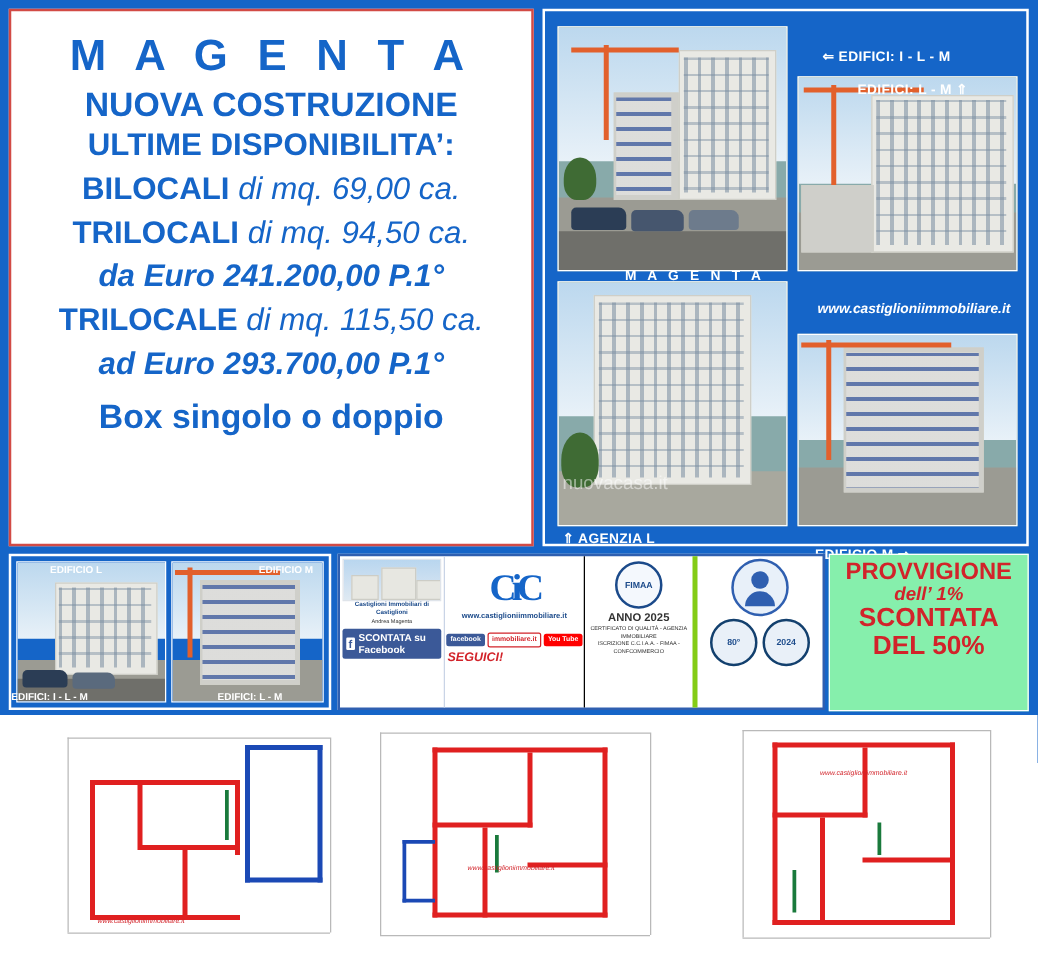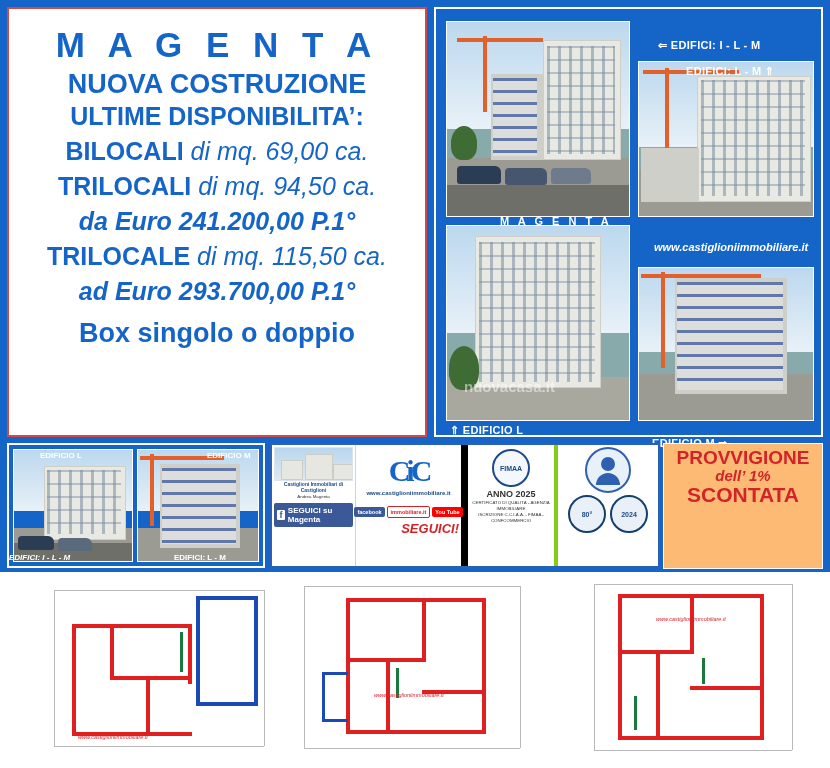--- a/index.html
+++ b/index.html
@@ -32,22 +32,22 @@
   .row.indent{font-weight:bold;font-style:italic;}
   .boxline{color:#1565c8;font-weight:bold;font-size:27px;text-align:center;margin-top:12px;}
 
   
   .watermark{
     position:absolute;left:175px;top:355px;width:430px;height:60px;
     color:rgba(255,255,255,0.55);font-size:44px;font-weight:bold;letter-spacing:2px;
     pointer-events:none;z-index:50;
   }
   .watermark2{
-    position:absolute;left:464px;top:378px;
-    color:rgba(255,255,255,0.5);font-size:15px;z-index:50;font-weight:bold;
+    position:absolute;left:450px;top:378px;
+    color:rgba(255,255,255,0.5);font-size:15px;z-index:50;
   }
 
   
   .photo-grid{
     position:absolute;left:434px;top:7px;width:389px;height:430px;
     background:#1565c8;border:2px solid #ffffff;box-sizing:border-box;
   }
   .ph{position:absolute;overflow:hidden;background:#8aa;border:1px solid #fff;box-sizing:border-box;}
   .ph-1{left:10px;top:12px;width:184px;height:196px;}
   .ph-2{left:202px;top:52px;width:176px;height:156px;}
@@ -85,32 +85,32 @@
   .bl-panel{
     position:absolute;left:7px;top:443px;width:258px;height:125px;
     border:2px solid #ffffff;box-sizing:border-box;background:#1565c8;
   }
   .blph{position:absolute;overflow:hidden;border:1px solid #fff;box-sizing:border-box;}
   .blph-a{left:4px;top:4px;width:120px;height:113px;}
   .blph-b{left:128px;top:4px;width:122px;height:113px;}
   .bl-cap{position:absolute;color:#fff;font-weight:bold;font-size:8px;white-space:nowrap;}
   .blc-1{left:40px;top:451px;}
   .blc-2{left:172px;top:451px;padding-left:35px;}
-  .blc-3{left:9px;top:553px;font-style:italic;}
+  .blc-3{left:9px;top:553px;}
   .blc-4{left:140px;top:553px;padding-left:34px;}
 
   
   .logo-panel{
     position:absolute;left:270px;top:443px;width:390px;height:125px;
     background:#ffffff;border:2px solid #2f5fb0;box-sizing:border-box;
     display:flex;
   }
   .lp-col{position:relative;height:100%;box-sizing:border-box;}
   .lp-c1{width:84px;border-right:1px solid #c9d4e6;padding:2px;}
-  .lp-c2{width:112px;border-right:7px solid #000000;padding:2px;}
+  .lp-c2{width:112px;border-right:1px solid #000000;padding:2px;}
   .lp-c3{width:90px;border-right:4px solid #84cc16;padding:2px;}
   .lp-c4{width:100px;padding:2px;}
 
   .mini-photo{width:100%;height:34px;background:linear-gradient(#b9d6ef,#dfe9f2);position:relative;overflow:hidden;border:1px solid #dfe4ea;box-sizing:border-box;}
   .mini-photo .b{position:absolute;bottom:0;background:#e7e7e1;border:1px solid #cdcdc6;}
   .cert-txt{font-size:4.4px;line-height:1.25;color:#333;text-align:center;padding:1px 1px 0;}
   .cert-head{font-size:5px;font-weight:bold;color:#1b4a8a;text-align:center;}
   .fb-bar{
     margin-top:3px;background:#3b5998;color:#fff;font-size:8px;font-weight:bold;
     display:flex;align-items:center;gap:3px;padding:3px 3px;border-radius:2px;
@@ -118,37 +118,37 @@
   .fb-f{background:#fff;color:#3b5998;font-weight:bold;width:10px;height:10px;
     display:flex;align-items:center;justify-content:center;font-size:9px;border-radius:1px;}
   .cic-logo{display:flex;flex-direction:column;align-items:center;justify-content:center;height:56px;}
   .cic-mark{font-size:30px;font-weight:bold;color:#1565c8;letter-spacing:-4px;font-family:"Liberation Serif", serif;}
   .cic-sub{font-size:6px;color:#1b4a8a;font-weight:bold;margin-top:2px;}
   .social-row{display:flex;gap:2px;margin-top:3px;align-items:center;justify-content:center;}
   .soc{font-size:5.5px;color:#fff;padding:2px 3px;border-radius:2px;font-weight:bold;white-space:nowrap;}
   .soc-fb{background:#3b5998;}
   .soc-im{background:#ffffff;color:#d2232a;border:1px solid #d2232a;}
   .soc-yt{background:#ff0000;}
-  .seguici{color:#d2232a;font-size:13px;font-weight:bold;text-align:right;margin-top:3px;font-style:italic;}
+  .seguici{color:#d2232a;font-size:10px;font-weight:bold;text-align:left;margin-top:3px;font-style:italic;}
   .anno{font-size:9px;font-weight:bold;color:#333;text-align:center;margin-top:2px;}
   .seal{width:34px;height:34px;border-radius:50%;border:2px solid #1b4a8a;display:flex;
     align-items:center;justify-content:center;font-size:7px;font-weight:bold;color:#1b4a8a;
     background:#f4f8fd;margin:2px auto;}
   .seal-dark{border-color:#13406e;background:#e9f0f8;}
   .badge-person{width:42px;height:42px;border-radius:50%;background:#e8f0f9;border:2px solid #2f5fb0;
     margin:0 auto;position:relative;}
   .badge-person::before{content:"";position:absolute;left:50%;top:8px;transform:translateX(-50%);
     width:14px;height:14px;border-radius:50%;background:#2f5fb0;}
   .badge-person::after{content:"";position:absolute;left:50%;top:24px;transform:translateX(-50%);
     width:24px;height:12px;border-radius:12px 12px 0 0;background:#2f5fb0;}
 
   
   .promo{
     position:absolute;left:663px;top:443px;width:160px;height:126px;
-    background:#fdba74;box-sizing:border-box;padding:4px 2px;text-align:center;
+    background:#86efac;box-sizing:border-box;padding:4px 2px;text-align:center;
     border:1px solid #fff;
   }
   .promo .l1{color:#d2232a;font-weight:bold;font-size:19px;line-height:1.05;}
   .promo .l2{color:#d2232a;font-weight:bold;font-size:15px;font-style:italic;line-height:1.1;}
   .promo .l3{color:#d2232a;font-weight:bold;font-size:21px;line-height:1.05;}
   .promo .l4{color:#d2232a;font-weight:bold;font-size:21px;line-height:1.05;}
 
   
   .plans{position:absolute;left:0;top:572px;width:830px;height:196px;background:#ffffff;}
   .plan{position:absolute;top:4px;height:188px;background:#ffffff;overflow:hidden;}
@@ -232,21 +232,21 @@
       <div class="sky"></div>
       <div class="ground"></div>
       <div class="bld bldg-dark" style="left:36px;top:10px;width:110px;height:114px;"></div>
       <div class="scaff" style="left:38px;top:14px;width:106px;height:108px;"></div>
       <div class="crane crane-v" style="left:22px;top:4px;height:96px;"></div>
       <div class="crane crane-h" style="left:2px;top:6px;width:120px;"></div>
     </div>
 
     <div class="label-badge lb-1">⇐ EDIFICI: I - L - M</div>
     <div class="label-badge lb-2">EDIFICI: L - M ⇑</div>
-    <div class="label-badge lb-3">⇑ EDIFICIO L</div>
+    <div class="label-badge lb-3">⇑ AGENZIA L</div>
     <div class="label-badge lb-4">EDIFICIO M ⇒</div>
     <div class="magenta-cap">M A G E N T A</div>
     <div class="site-url">www.castiglioniimmobiliare.it</div>
   </div>
 
   <div class="watermark">nuovacasa</div>
   <div class="watermark2">nuovacasa.it</div>
 
   <div class="bl-panel">
     <div class="blph blph-a">
@@ -277,21 +277,21 @@
     <div class="lp-col lp-c1">
       <div class="mini-photo">
         <div class="b" style="left:6px;width:20px;height:18px;"></div>
         <div class="b" style="left:30px;width:26px;height:24px;"></div>
         <div class="b" style="left:58px;width:18px;height:14px;"></div>
       </div>
       <div class="cert-head">Castiglioni Immobiliari di Castiglioni</div>
       <div class="cert-txt">Andrea Magenta</div>
       <div class="fb-bar">
         <span class="fb-f">f</span>
-        <span>SEGUICI su Magenta</span>
+        <span>SCONTATA su Facebook</span>
       </div>
     </div>
 
     <div class="lp-col lp-c2">
       <div class="cic-logo">
         <div class="cic-mark">CiC</div>
         <div class="cic-sub">www.castiglioniimmobiliare.it</div>
       </div>
       <div class="social-row">
         <span class="soc soc-fb">facebook</span>
@@ -314,20 +314,21 @@
         <div class="seal seal-dark" style="margin:0;">80°</div>
         <div class="seal seal-dark" style="margin:0;">2024</div>
       </div>
     </div>
   </div>
 
   <div class="promo">
     <div class="l1">PROVVIGIONE</div>
     <div class="l2">dell’ 1%</div>
     <div class="l3">SCONTATA</div>
+    <div class="l4">DEL 50%</div>
   </div>
 
   <div class="plans">
 
     <div class="plan plan-1">
       <div class="pl-thin" style="left:4px;top:14px;width:210px;height:1px;"></div>
       <div class="pl-thin" style="left:4px;top:14px;width:1px;height:156px;"></div>
       <div class="pl-thin" style="left:214px;top:14px;width:1px;height:156px;"></div>
       <div class="pl-thin" style="left:4px;top:170px;width:210px;height:1px;"></div>
       <div class="pl-wall" style="left:22px;top:48px;width:120px;height:4px;"></div>

